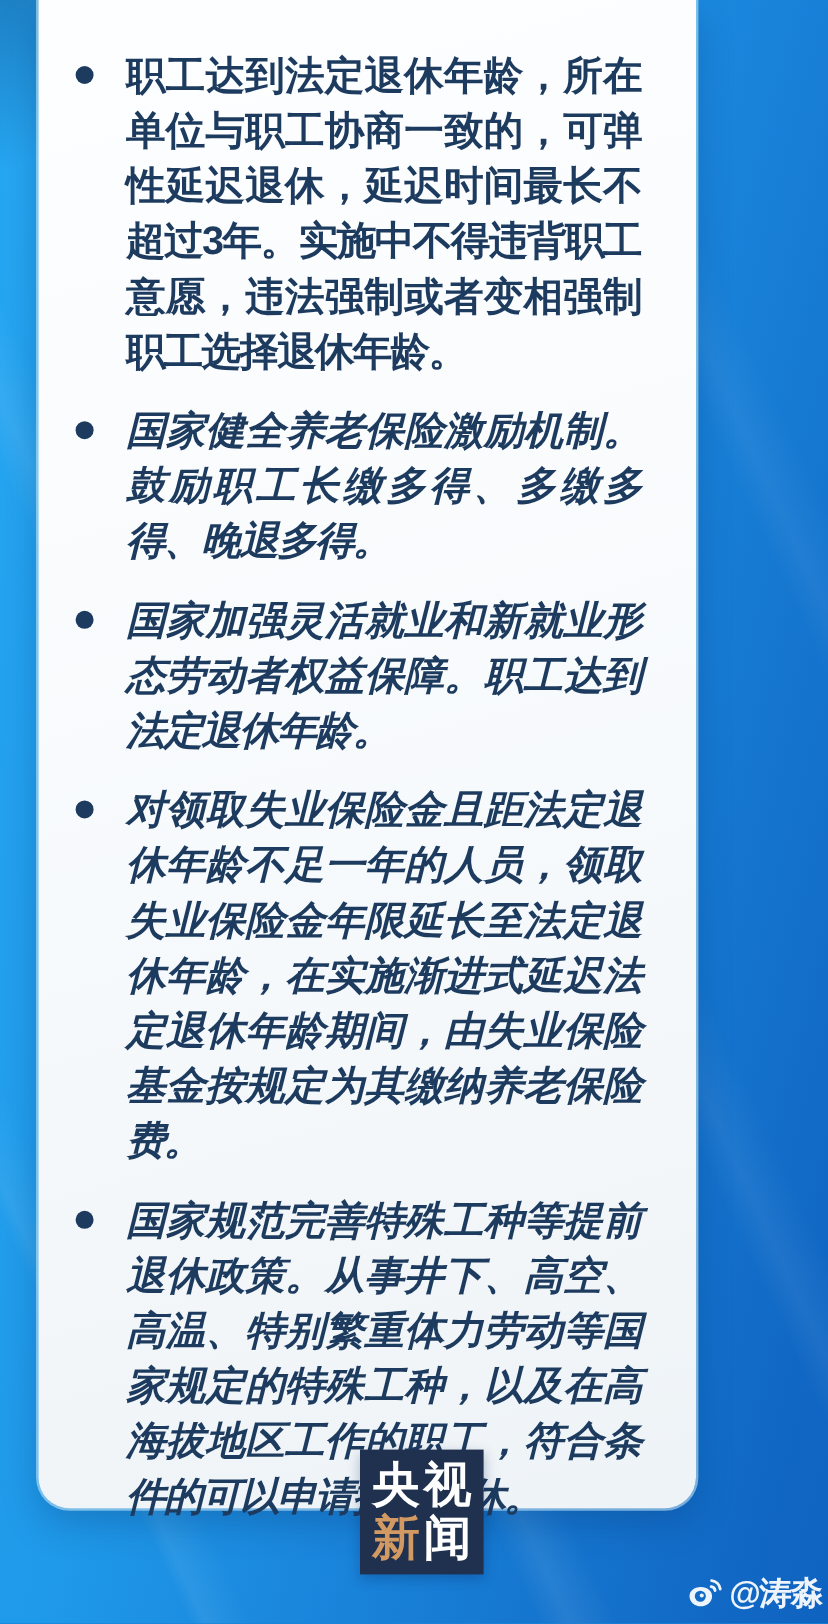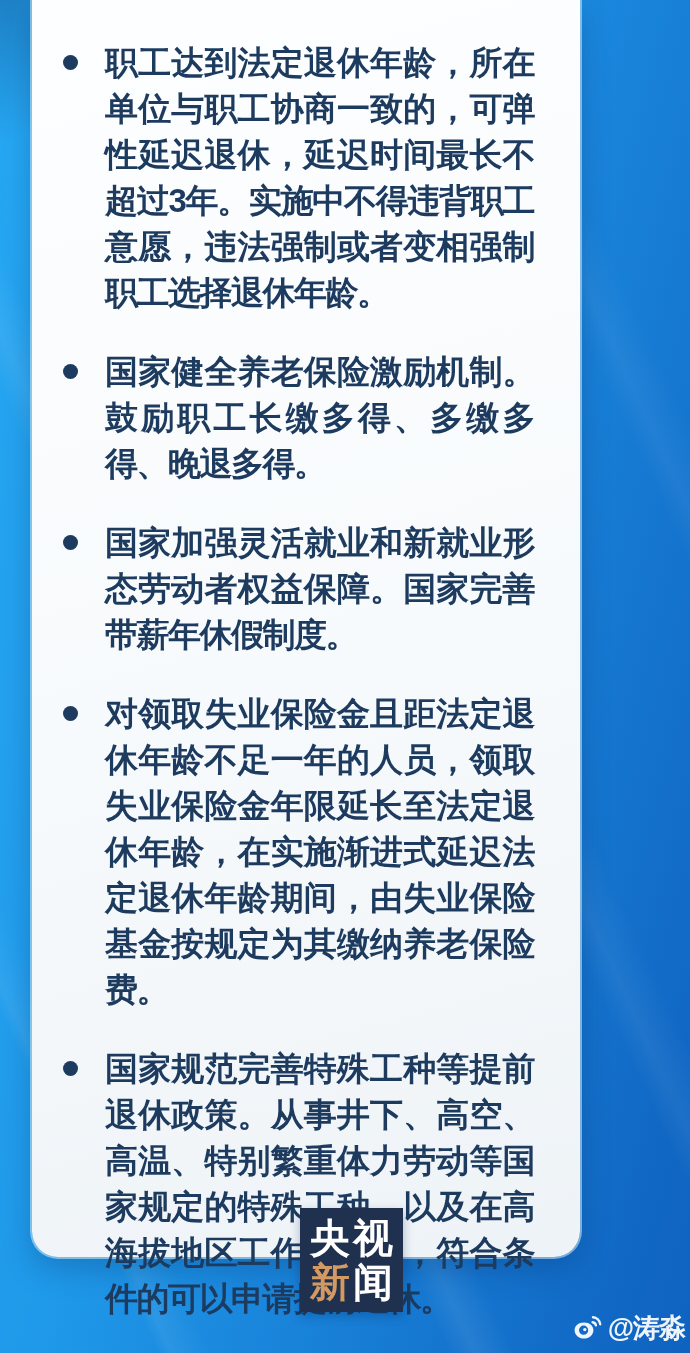--- a/index.html
+++ b/index.html
@@ -38,21 +38,21 @@
     width: 548px; height: 1257px;
     background: linear-gradient(165deg, #fdfeff 0%, #f7fafc 55%, #eef3f7 100%);
     border-radius: 0 0 26px 26px;
     box-shadow: 0 0 0 2px rgba(208,238,252,.55), 0 12px 30px rgba(8,48,104,.28);
   }
 
   .bullet-list {
     position: absolute; top: 40px; left: 31px; right: 46px;
   }
   .bullet-item { display: flex; align-items: flex-start; }
-  .bullet-item + .bullet-item { margin-top: 33px; }
+  .bullet-item + .bullet-item { margin-top: 20px; font-style: italic; }
   .bullet-dot {
     flex: none;
     width: 15px; height: 15px; border-radius: 50%;
     background: #1d3b5f;
     margin-top: 15px; margin-right: 27px;
   }
   .bullet-text {
     flex: 1;
     font-size: 33px; line-height: 46px;
     font-weight: 700; letter-spacing: -1.5px;
@@ -106,21 +106,21 @@
       <div class="bullet-text">职工达到法定退休年龄，所在单位与职工协商一致的，可弹性延迟退休，延迟时间最长不超过3年。实施中不得违背职工意愿，违法强制或者变相强制职工选择退休年龄。</div>
     </div>
 
     <div class="bullet-item">
       <span class="bullet-dot"></span>
       <div class="bullet-text">国家健全养老保险激励机制。鼓励职工长缴多得、多缴多得、晚退多得。</div>
     </div>
 
     <div class="bullet-item">
       <span class="bullet-dot"></span>
-      <div class="bullet-text">国家加强灵活就业和新就业形态劳动者权益保障。国家完善带薪年休假制度。</div>
+      <div class="bullet-text">国家加强灵活就业和新就业形态劳动者权益保障。职工达到法定退休年龄。</div>
     </div>
 
     <div class="bullet-item">
       <span class="bullet-dot"></span>
       <div class="bullet-text">对领取失业保险金且距法定退休年龄不足一年的人员，领取失业保险金年限延长至法定退休年龄，在实施渐进式延迟法定退休年龄期间，由失业保险基金按规定为其缴纳养老保险费。</div>
     </div>
 
     <div class="bullet-item">
       <span class="bullet-dot"></span>
       <div class="bullet-text">国家规范完善特殊工种等提前退休政策。从事井下、高空、高温、特别繁重体力劳动等国家规定的特殊工种，以及在高海拔地区工作的职工，符合条件的可以申请提前退休。</div>

